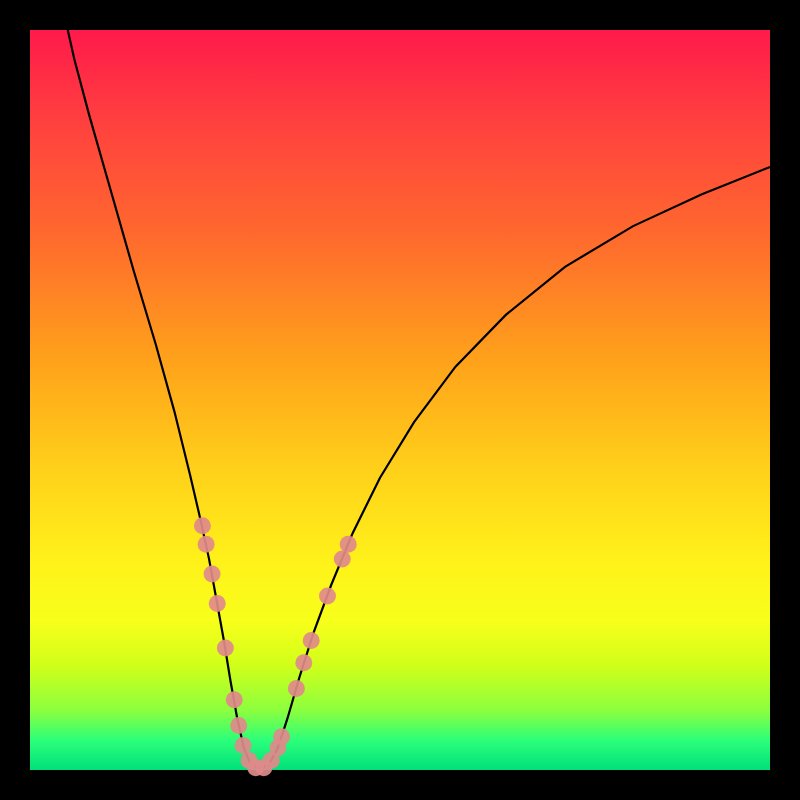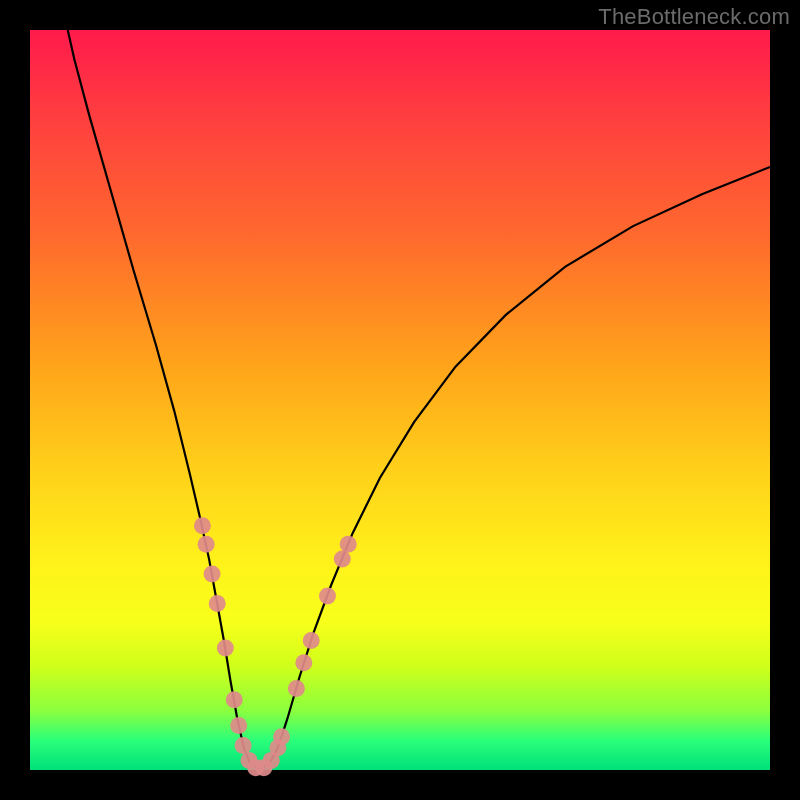--- a/index.html
+++ b/index.html
@@ -63,21 +63,20 @@
     stroke-width: 2.2;
   }
   .marker {
     fill: #e08a8a;
     fill-opacity: 0.92;
   }
 </style>
 </head>
 <body>
 <div class="stage">
-  <div class="watermark">TheBottleneck.com</div>
 
   <div class="plot-area"></div>
 
   <svg class="overlay" viewBox="0 0 740 740" preserveAspectRatio="none">
     <path id="curve-path" class="curve" d="M37.74 0.00 L44.40 29.60 L59.20 85.10 L81.40 162.80 L103.60 240.50 L125.80 314.50 L144.30 381.10 L159.84 444.00 L170.20 488.40 L179.08 529.10 L186.48 569.80 L193.88 610.50 L200.54 651.20 L207.20 688.20 L213.86 717.80 L220.52 734.08 L229.40 738.52 L239.02 734.08 L247.90 717.80 L257.52 688.20 L269.36 647.50 L283.42 603.10 L301.18 555.00 L322.64 503.20 L350.02 447.70 L384.06 392.20 L425.50 336.70 L475.82 284.90 L535.02 236.80 L603.10 196.10 L671.92 164.28 L740.00 136.90"></path>
     <g id="markers">
         <circle cx="172.42" cy="495.80" r="8.5" class="marker"></circle>
         <circle cx="176.12" cy="514.30" r="8.5" class="marker"></circle>
         <circle cx="182.04" cy="543.90" r="8.5" class="marker"></circle>
         <circle cx="187.22" cy="573.50" r="8.5" class="marker"></circle>

